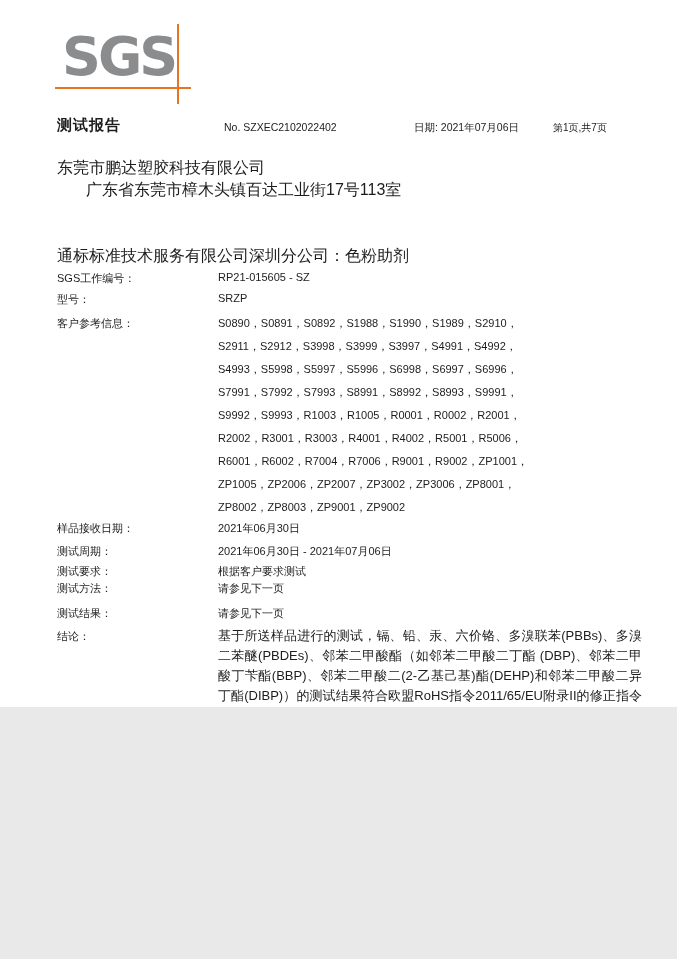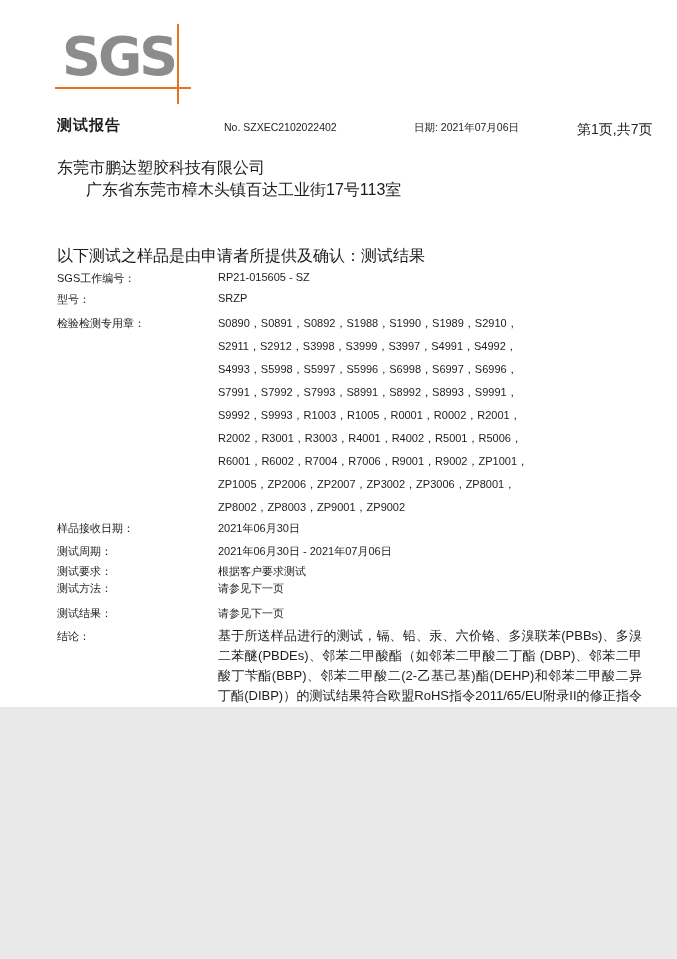--- a/index.html
+++ b/index.html
@@ -15,21 +15,21 @@
   .logo-text {
     left:62px; top:30px; font-size:54px; line-height:54px; font-weight:bold;
     letter-spacing:-3px; color:#8a8c8e; font-family:"DejaVu Sans","Liberation Sans",sans-serif;
   }
   .logo-hline { left:55px; top:87px; width:136px; height:2px; background:#e8741f; }
   .logo-vline { left:177px; top:24px; width:2px; height:80px; background:#e8741f; }
 
   .doc-title { left:57px; top:116px; font-size:15px; font-weight:bold; letter-spacing:1px; }
   .hdr-no    { left:224px; top:121px; font-size:10.5px; }
   .hdr-date  { left:414px; top:121px; font-size:10.5px; }
-  .hdr-page  { left:553px; top:121px; font-size:14px;margin-left:24px; }
+  .hdr-page  { left:553px; top:121px; font-size:10px; }
 
   .body-txt { font-size:16px; line-height:13px; }
   .company  { left:57px; top:161px; }
   .address  { left:57px; top:183px;margin-left:29px; }
   .sample   { left:57px; top:249px; }
 
   .frow   { left:57px; right:30px; }
   .flabel { position:absolute; left:0; top:0; font-size:11px; white-space:nowrap; }
   .fvalue { position:absolute; left:161px; top:0; font-size:11px; white-space:nowrap; }
   .conclusion-text {
@@ -70,33 +70,33 @@
   <div class="abs logo-vline"></div>
 
   <div class="abs doc-title">测试报告</div>
   <div class="abs hdr-no">No. SZXEC2102022402</div>
   <div class="abs hdr-date">日期: 2021年07月06日</div>
   <div class="abs hdr-page">第1页,共7页</div>
 
   <div class="abs body-txt company">东莞市鹏达塑胶科技有限公司</div>
   <div class="abs body-txt address">广东省东莞市樟木头镇百达工业街17号113室</div>
 
-  <div class="abs body-txt sample">以下测试之样品是由申请者所提供及确认：测试结果</div>
+  <div class="abs body-txt sample">通标标准技术服务有限公司深圳分公司：色粉助剂</div>
 
   <div class="abs frow" style="top:271px">
     <div class="flabel">SGS工作编号：</div>
     <div class="fvalue">RP21-015605 - SZ</div>
   </div>
   <div class="abs frow" style="top:292px">
     <div class="flabel">型号：</div>
     <div class="fvalue">SRZP</div>
   </div>
 
   <div class="abs frow" style="top:316px">
-    <div class="flabel">检验检测专用章：</div>
+    <div class="flabel">客户参考信息：</div>
     <div class="fvalue" style="top:0px">S0890，S0891，S0892，S1988，S1990，S1989，S2910，</div>
     <div class="fvalue" style="top:23px">S2911，S2912，S3998，S3999，S3997，S4991，S4992，</div>
     <div class="fvalue" style="top:46px">S4993，S5998，S5997，S5996，S6998，S6997，S6996，</div>
     <div class="fvalue" style="top:69px">S7991，S7992，S7993，S8991，S8992，S8993，S9991，</div>
     <div class="fvalue" style="top:92px">S9992，S9993，R1003，R1005，R0001，R0002，R2001，</div>
     <div class="fvalue" style="top:115px">R2002，R3001，R3003，R4001，R4002，R5001，R5006，</div>
     <div class="fvalue" style="top:138px">R6001，R6002，R7004，R7006，R9001，R9002，ZP1001，</div>
     <div class="fvalue" style="top:161px">ZP1005，ZP2006，ZP2007，ZP3002，ZP3006，ZP8001，</div>
     <div class="fvalue" style="top:184px">ZP8002，ZP8003，ZP9001，ZP9002</div>
   </div>

